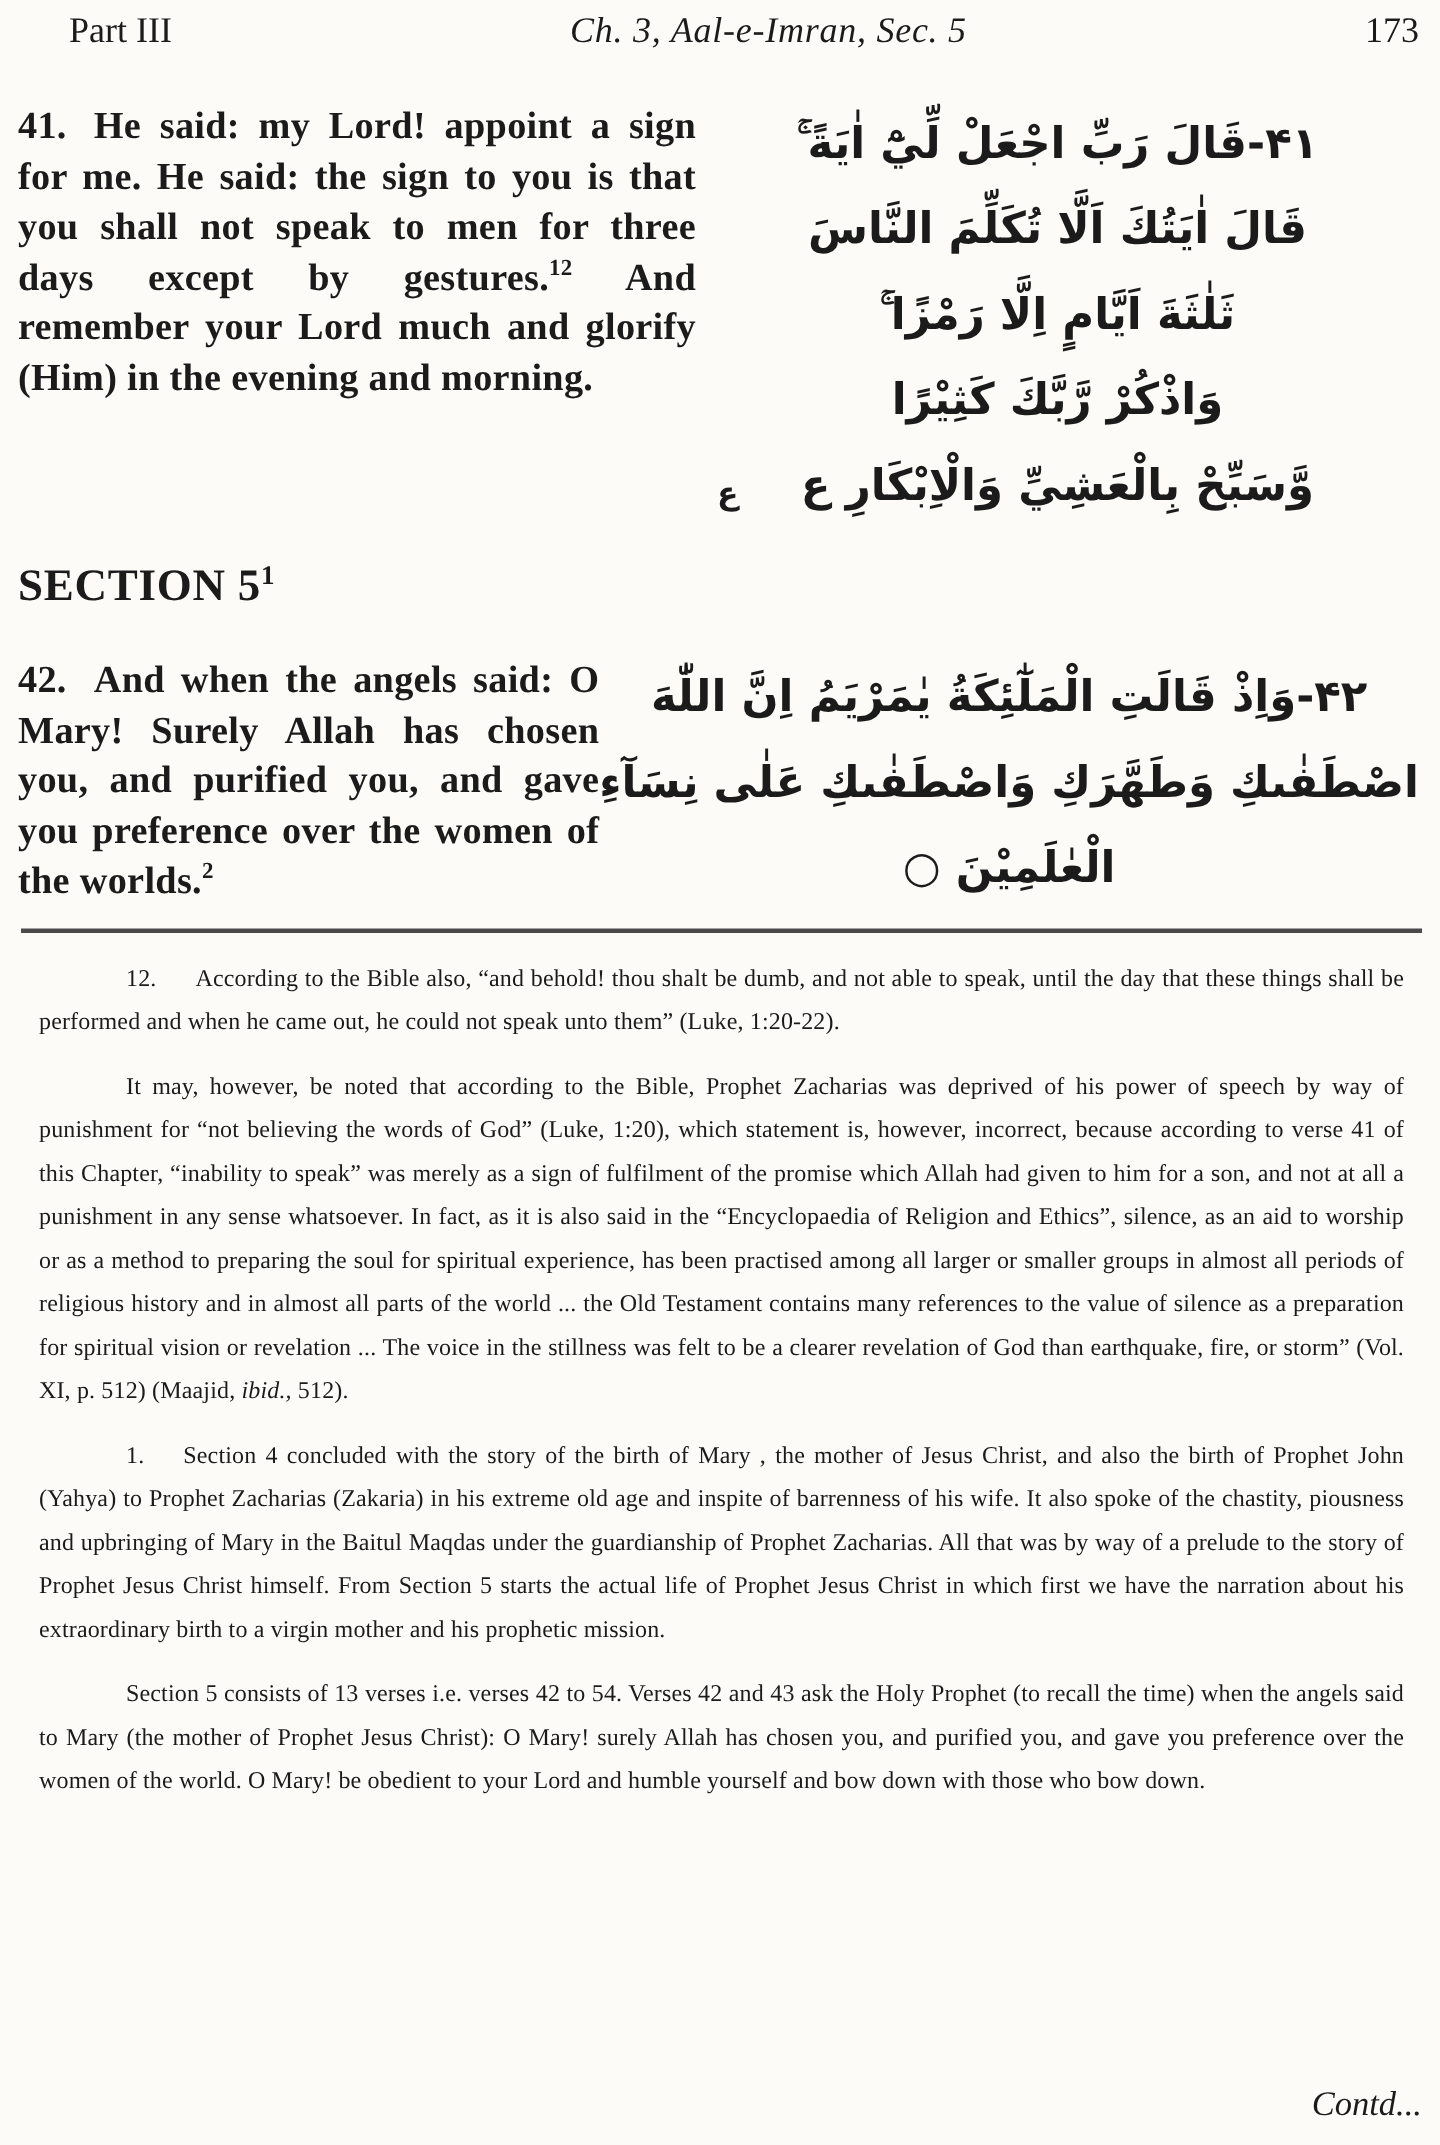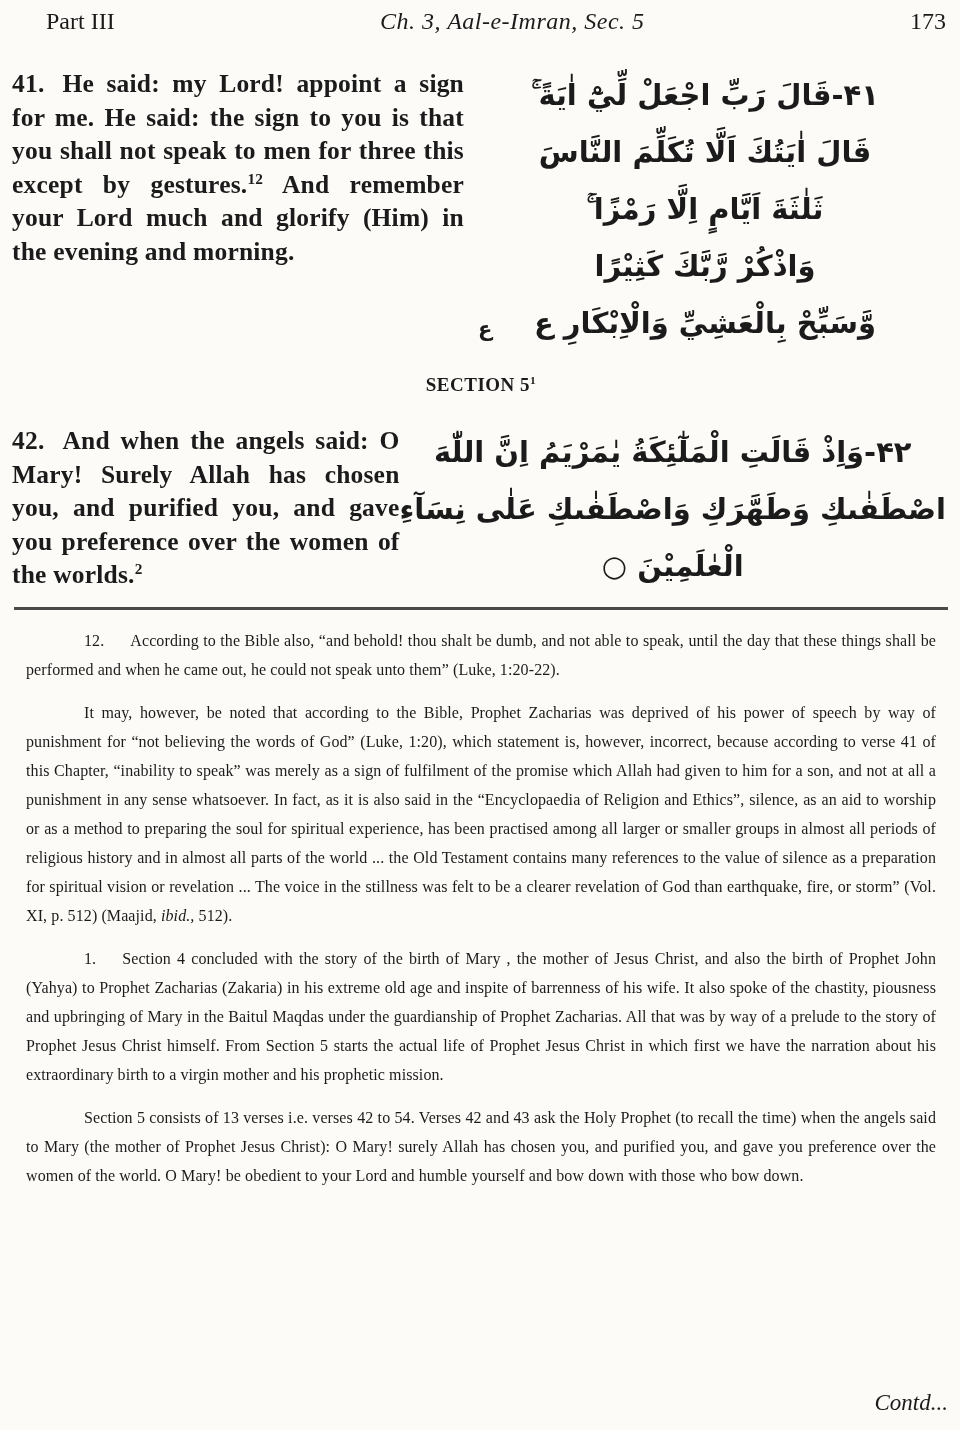--- a/index.html
+++ b/index.html
@@ -51,23 +51,22 @@
   }
   .ar-line { position: relative; white-space: nowrap; }
   .ar-margin {
     position: absolute;
     left: 14px;
     top: 6px;
     font-size: 21px;
   }
   
   .section-heading {
-    text-align: center;
     font-weight: bold;
-    font-size: 19px;
+    font-size: 30px;
     margin: 22px 0 28px 0;
     letter-spacing: 0.5px;
   }
   
   .footnote-sep {
     border: none;
     border-top: 3px solid #4a4a4a;
     margin: 12px 2px 16px 2px;
   }
   
@@ -95,21 +94,21 @@
 
 <div class="page">
 
   <div class="hdr">
     <span>Part III</span>
     <span class="hdr-center">Ch. 3, Aal-e-Imran, Sec. 5</span>
     <span>173</span>
   </div>
 
   <div class="verse-row">
-    <div class="verse-en"><span class="seg-num">41.</span><span>He said: my Lord! appoint a sign for me. He said: the sign to you is that you shall not speak to men for three this except by gestures.</span><sup class="seg-sup">12</sup><span> And remember your Lord much and glorify (Him) in the evening and morning.</span></div>
+    <div class="verse-en"><span class="seg-num">41.</span><span>He said: my Lord! appoint a sign for me. He said: the sign to you is that you shall not speak to men for three days except by gestures.</span><sup class="seg-sup">12</sup><span> And remember your Lord much and glorify (Him) in the evening and morning.</span></div>
     <div class="verse-ar">
         <div class="ar-line"><span>۴۱-قَالَ رَبِّ اجْعَلْ لِّيْٓ اٰيَةً ۚ</span></div>
         <div class="ar-line"><span>قَالَ اٰيَتُكَ اَلَّا تُكَلِّمَ النَّاسَ</span></div>
         <div class="ar-line"><span>ثَلٰثَةَ اَيَّامٍ اِلَّا رَمْزًا ۚ</span></div>
         <div class="ar-line"><span>وَاذْكُرْ رَّبَّكَ كَثِيْرًا</span></div>
         <div class="ar-line"><span>وَّسَبِّحْ بِالْعَشِيِّ وَالْاِبْكَارِ ع</span><span class="ar-margin">ع</span></div>
       </div>
   </div>
 
   <div class="section-heading">

